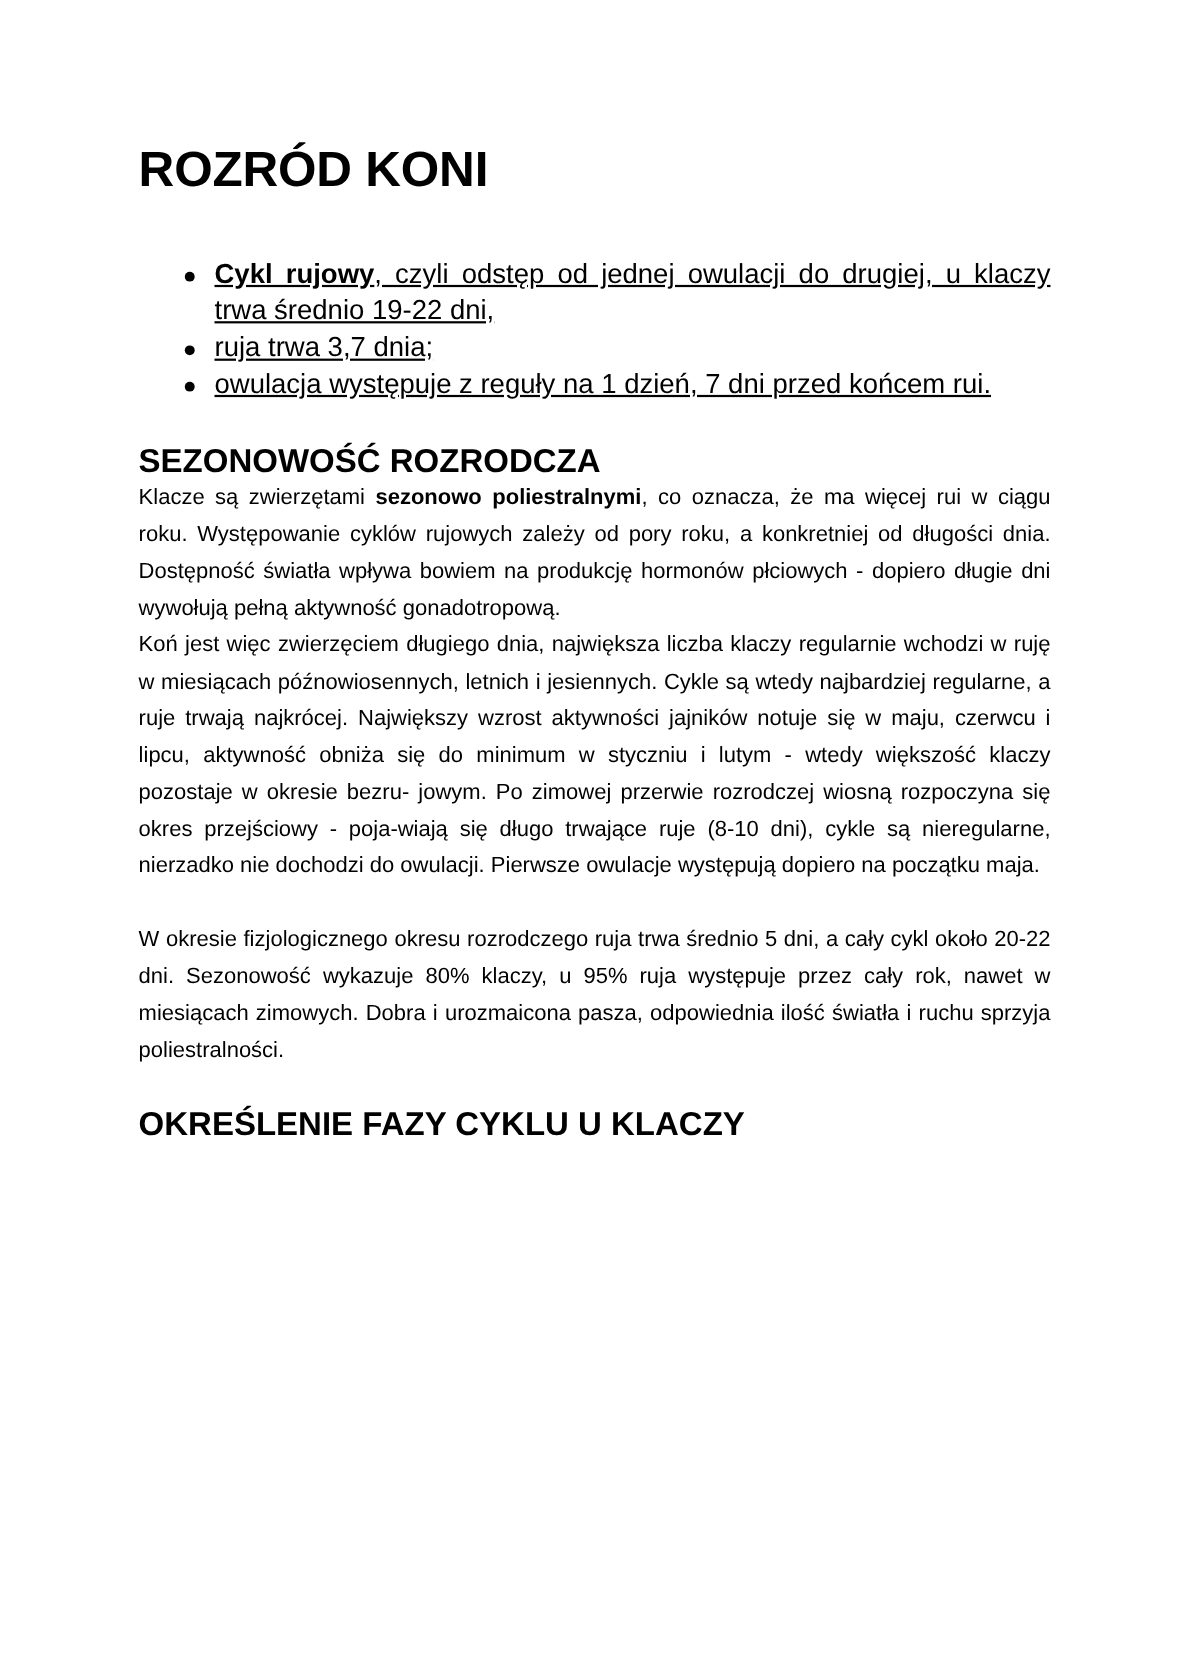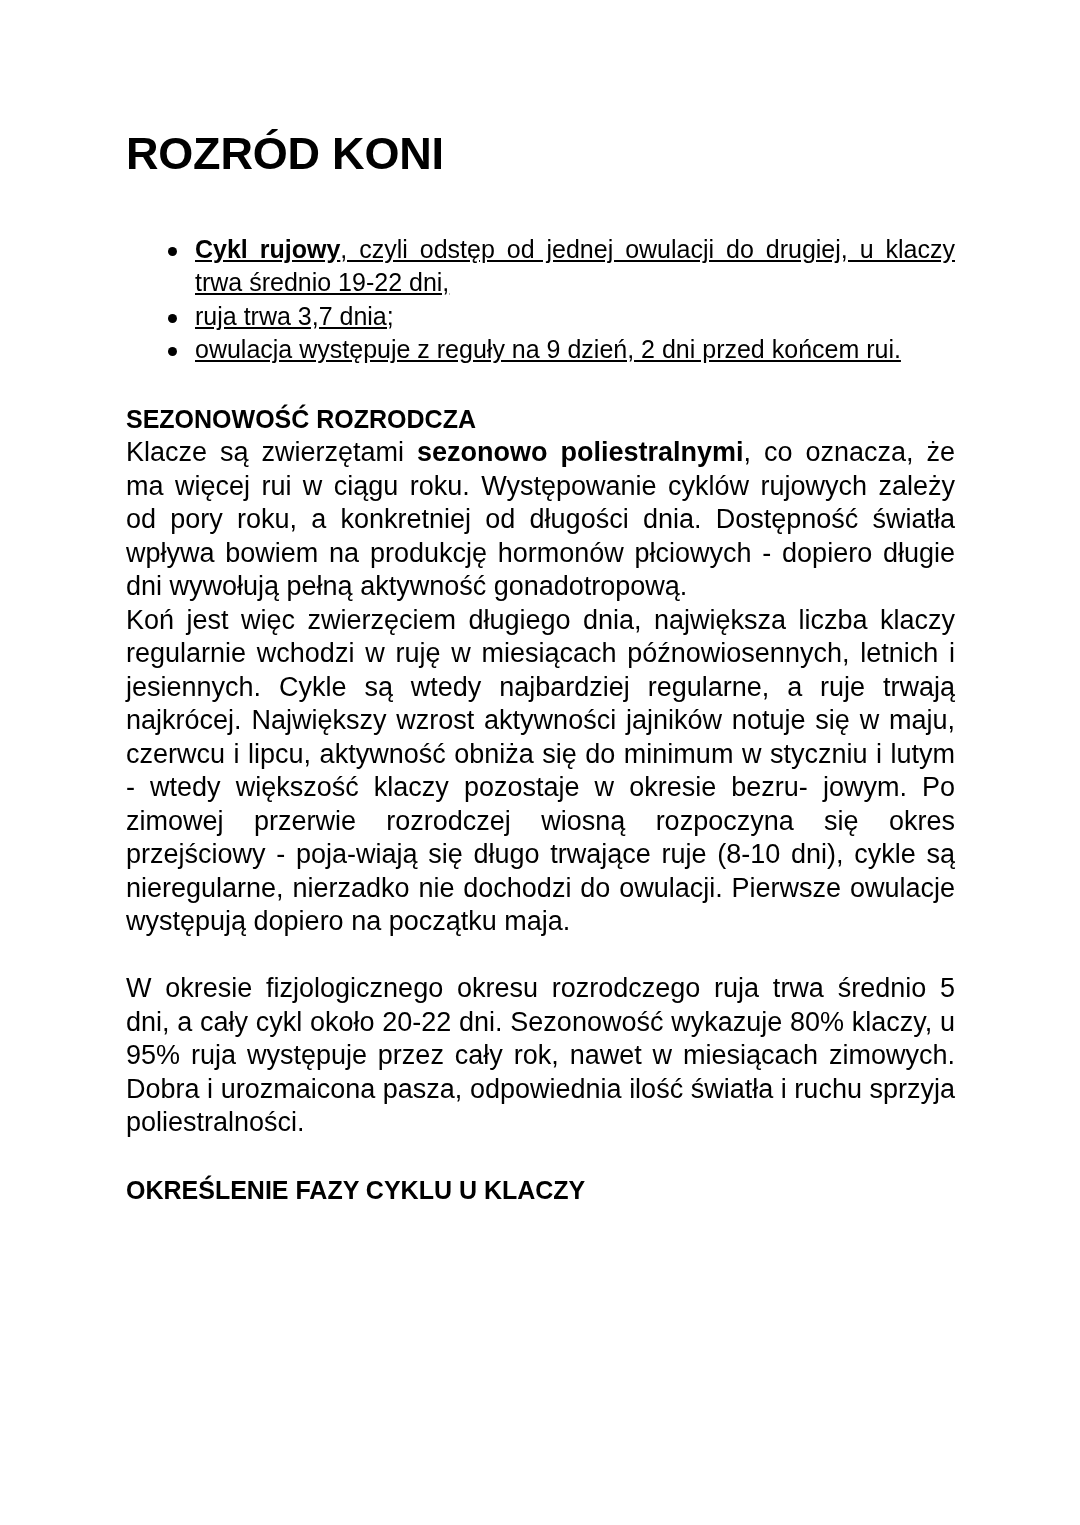--- a/index.html
+++ b/index.html
@@ -51,28 +51,28 @@
     content: "";
     position: absolute;
     left: 42px;
     top: 14px;
     width: 9px;
     height: 9px;
     background: #000000;
     border-radius: 50%;
   }
   .section-heading {
-    font-size: 25px;
+    font-size: 30px;
     font-weight: bold;
     line-height: 33.5px;
     margin: 0;
     text-align: left;
   }
   .body-text {
-    font-size: 27px;
+    font-size: 20px;
     line-height: 33.5px;
     text-align: justify;
     text-justify: inter-word;
     margin: 0;
     hyphens: none;
   }
   .gap-line {
     height: 33.5px;
   }
   .gap-small {
@@ -88,21 +88,21 @@
   <h1 class="doc-title">ROZRÓD KONI</h1>
 
   <ul class="bullet-list">
     <li>
       <strong>Cykl rujowy</strong><span>, czyli odstęp od jednej owulacji do drugiej, u klaczy trwa średnio 19-22 dni,</span>
     </li>
     <li>
       <span>ruja trwa 3,7 dnia;</span>
     </li>
     <li>
-      <span>owulacja występuje z reguły na 9 dzień, 2 dni przed końcem rui.</span>
+      <span>owulacja występuje z reguły na 1 dzień, 7 dni przed końcem rui.</span>
     </li>
   </ul>
 
   <h2 class="section-heading">SEZONOWOŚĆ ROZRODCZA</h2>
 
   <p class="body-text"><span>Klacze są zwierzętami </span><strong>sezonowo poliestralnymi</strong><span>, co oznacza, że ma więcej rui w ciągu roku. Występowanie cyklów rujowych zależy od pory roku, a konkretniej od długości dnia. Dostępność światła wpływa bowiem na produkcję hormonów płciowych - dopiero długie dni wywołują pełną aktywność gonadotropową.</span></p>
 
   <p class="body-text">Koń jest więc zwierzęciem długiego dnia, największa liczba klaczy regularnie wchodzi w ruję w miesiącach późnowiosennych, letnich i jesiennych. Cykle są wtedy najbardziej regularne, a ruje trwają najkrócej. Największy wzrost aktywności jajników notuje się w maju, czerwcu i lipcu, aktywność obniża się do minimum w styczniu i lutym - wtedy większość klaczy pozostaje w okresie bezru- jowym. Po zimowej przerwie rozrodczej wiosną rozpoczyna się okres przejściowy - poja-wiają się długo trwające ruje (8-10 dni), cykle są nieregularne, nierzadko nie dochodzi do owulacji. Pierwsze owulacje występują dopiero na początku maja.</p>
 
   <div class="gap-line"></div>

